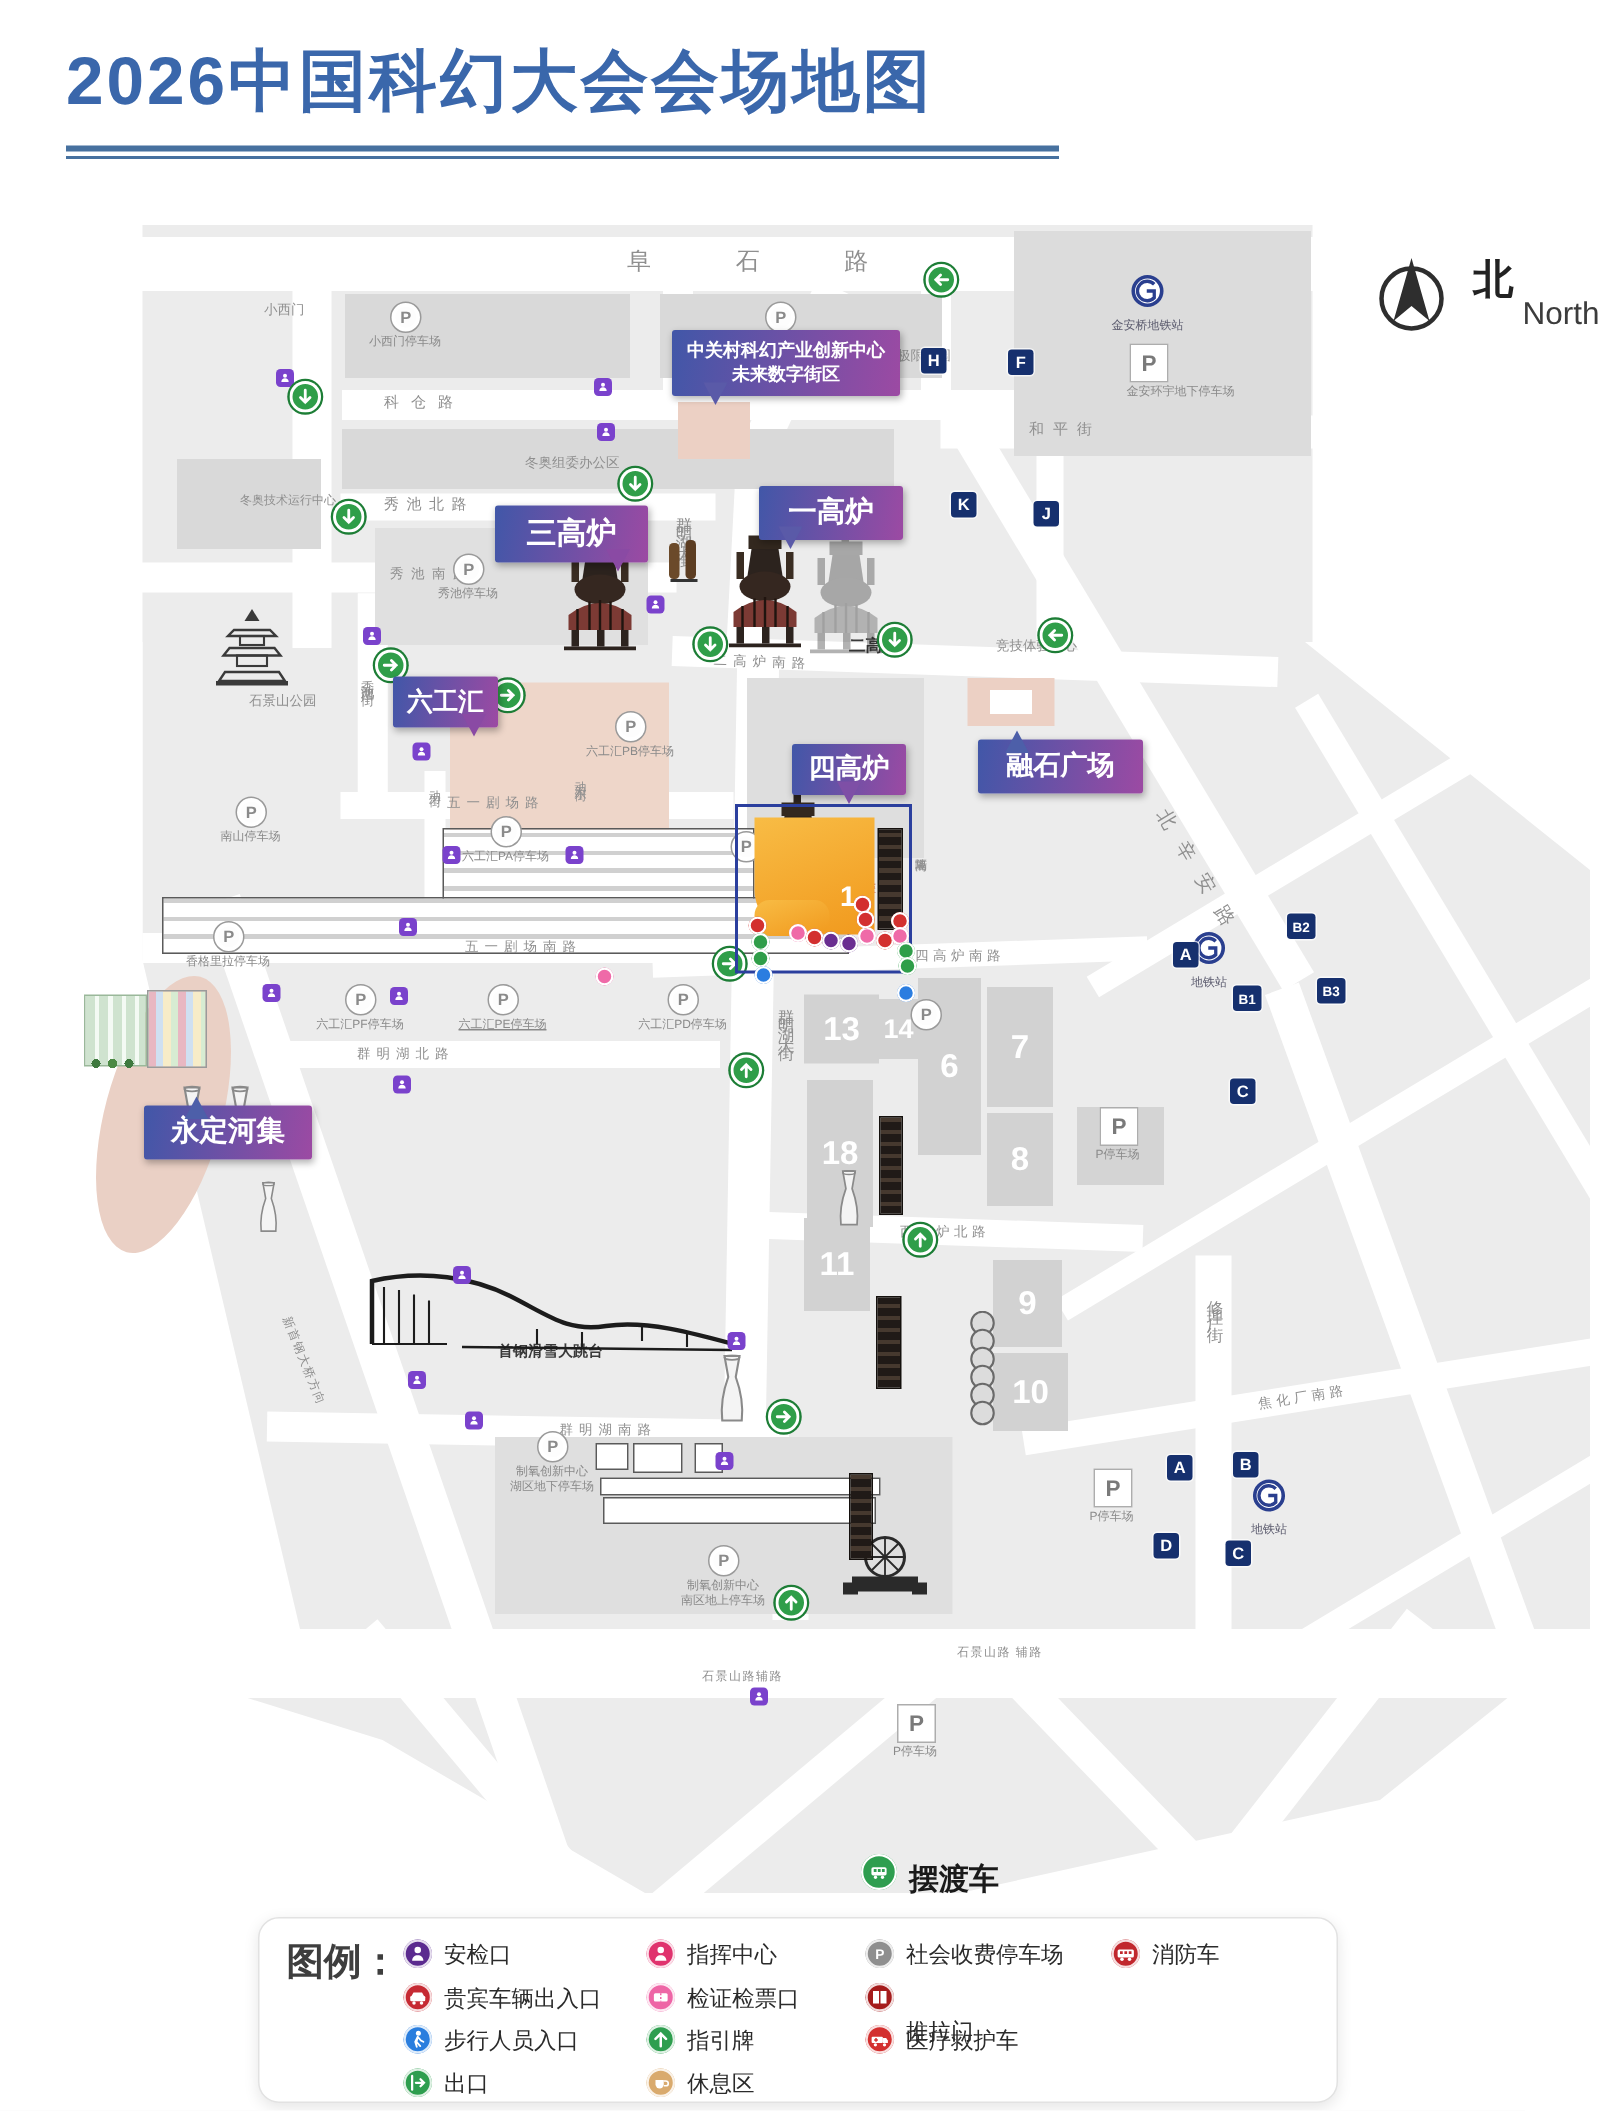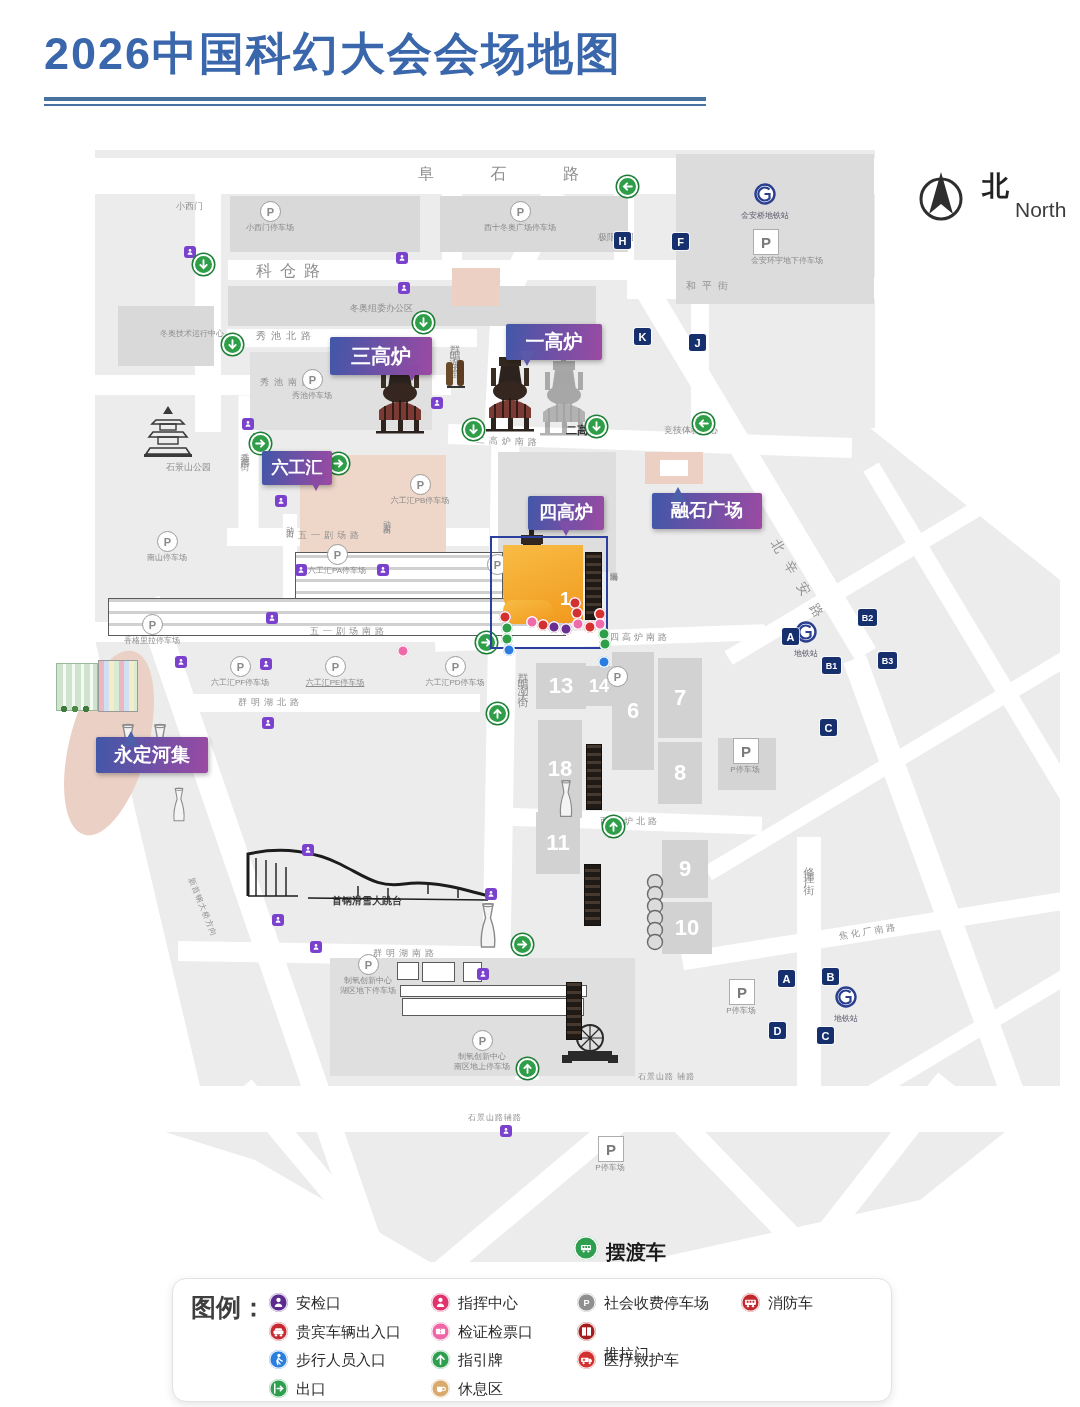--- a/index.html
+++ b/index.html
@@ -148,40 +148,40 @@
       <div class="road" style="left: 700px; top: 547px; width: 400px; height: 16px; transform: rotate(-31deg);"></div>
       <div class="road" style="left: 675px; top: 747px; width: 460px; height: 16px; transform: rotate(-31deg);"></div>
       <div class="road" style="left: 680px; top: 921px; width: 400px; height: 18px; transform: rotate(-9deg);"></div>
       <div class="road" style="left: 830px; top: 1032px; width: 260px; height: 16px; transform: rotate(-31deg);"></div>
       <div class="road" style="left: 195px; top: 1179px; width: 270px; height: 22px; transform: rotate(50deg);"></div>
       <div class="road" style="left: 365px; top: 1194px; width: 310px; height: 22px; transform: rotate(-40deg);"></div>
       <div class="road" style="left: 613px; top: 1181px; width: 270px; height: 22px; transform: rotate(46deg);"></div>
       <div class="road" style="left: 785px; top: 1147px; width: 200px; height: 22px; transform: rotate(-52deg);"></div>
       <div class="road" style="left: -102px; top: 937px; width: 740px; height: 26px; transform: rotate(71deg);"></div>
       <div class="rlabel" style="left: 418px; top: 164px; font-size: 16px; letter-spacing: 26px;">阜 石 路</div>
-      <div class="rlabel" style="left: 256px; top: 261px; font-size: 16px; letter-spacing: 8px;">科仓路</div>
+      <div class="rlabel" style="left: 256px; top: 261px; font-size: 10px; letter-spacing: 8px;">科仓路</div>
       <div class="rlabel" style="left: 686px; top: 279px; font-size: 10px; letter-spacing: 6px;">和平街</div>
       <div class="rlabel" style="left: 256px; top: 329px; font-size: 10px; letter-spacing: 5px;">秀池北路</div>
       <div class="rlabel" style="left: 260px; top: 376px; font-size: 9px; letter-spacing: 5px;">秀池南路</div>
       <div class="rlabel" style="left: 476px; top: 434px; font-size: 9px; letter-spacing: 4px; transform: rotate(2deg); transform-origin: left top;">二高炉南路</div>
       <div class="rlabel vert" style="left: 447px; top: 336px; font-size: 11px; letter-spacing: 6px;">群明湖大街</div>
       <div class="rlabel vert" style="left: 515px; top: 664px; font-size: 11px; letter-spacing: 6px;">群明湖大街</div>
       <div class="rlabel" style="left: 298px; top: 529px; font-size: 9px; letter-spacing: 4px;">五一剧场路</div>
       <div class="rlabel" style="left: 310px; top: 625px; font-size: 9px; letter-spacing: 4px;">五一剧场南路</div>
       <div class="rlabel" style="left: 238px; top: 696px; font-size: 9px; letter-spacing: 4px;">群明湖北路</div>
       <div class="rlabel" style="left: 610px; top: 631px; font-size: 9px; letter-spacing: 3px;">四高炉南路</div>
       <div class="rlabel" style="left: 600px; top: 815px; font-size: 9px; letter-spacing: 3px;">西焦炉北路</div>
       <div class="rlabel" style="left: 373px; top: 947px; font-size: 9px; letter-spacing: 4px;">群明湖南路</div>
       <div class="rlabel" style="left: 838px; top: 930px; font-size: 9px; letter-spacing: 3px; transform: rotate(-9deg); transform-origin: left top;">焦化厂南路</div>
       <div class="rlabel vert" style="left: 801px; top: 858px; font-size: 11px; letter-spacing: 6px;">修理厂街</div>
       <div class="rlabel vert" style="left: 238px; top: 446px; font-size: 9px; letter-spacing: 3px;">秀池西街</div>
       <div class="rlabel vert" style="left: 283px; top: 520px; font-size: 8px; letter-spacing: 2px;">动力街</div>
       <div class="rlabel vert" style="left: 380px; top: 514px; font-size: 8px; letter-spacing: 2px;">动力东街</div>
       <div class="rlabel" style="left: 782px; top: 536px; font-size: 13px; letter-spacing: 12px; transform: rotate(59deg); transform-origin: left top;">北辛安路</div>
-      <div class="rlabel" style="left: 638px; top: 1071px; font-size: 8px; letter-spacing: 1px; text-align: right;">石景山路 辅路</div>
+      <div class="rlabel" style="left: 638px; top: 1096px; font-size: 8px; letter-spacing: 1px; text-align: right;">石景山路 辅路</div>
       <div class="rlabel" style="left: 468px; top: 1112px; font-size: 8px; letter-spacing: 1px;">石景山路辅路</div>
       <div class="rlabel" style="left: 196px; top: 876px; font-size: 8px; letter-spacing: 1px; transform: rotate(68deg); transform-origin: left top;">新首钢大桥方向</div>
       <div class="alabel" style="left: 176px; top: 200px; font-size: 9px;">小西门</div>
       <div class="alabel" style="left: 350px; top: 302px; font-size: 9px;">冬奥组委办公区</div>
       <div class="alabel" style="left: 160px; top: 328px; font-size: 8px;">冬奥技术运行中心</div>
       <div class="alabel" style="left: 598px; top: 231px; font-size: 9px;">极限公园</div>
       <div class="alabel" style="left: 166px; top: 461px; font-size: 9px;">石景山公园</div>
       <div class="alabel" style="left: 566px; top: 423px; font-size: 11px; font-weight: bold; color: rgb(58, 58, 58);">二高炉</div>
       <div class="alabel" style="left: 664px; top: 424px; font-size: 9px;">竞技体验中心</div>
       <div class="alabel" style="left: 332px; top: 894px; font-size: 10px; font-weight: bold; color: rgb(58, 58, 58);">首钢滑雪大跳台</div>
@@ -563,20 +563,21 @@
           <path d="M16.5 7.5 A6.5 6.5 0 1 0 16.5 16.5 L16.5 12 L11.5 12" fill="none" stroke="#2a3f8f" stroke-width="2.2"></path>
         </svg><div class="mlbl">金安桥地铁站</div></div>
       <div class="metrow" style="left: 806px; top: 620px;"><svg width="24" height="24" viewBox="0 0 24 24">
           <circle cx="12" cy="12" r="9.5" fill="#fff" stroke="#2a3f8f" stroke-width="2.4"></circle>
           <path d="M16.5 7.5 A6.5 6.5 0 1 0 16.5 16.5 L16.5 12 L11.5 12" fill="none" stroke="#2a3f8f" stroke-width="2.2"></path>
         </svg><div class="mlbl">地铁站</div></div>
       <div class="metrow" style="left: 846px; top: 985px;"><svg width="24" height="24" viewBox="0 0 24 24">
           <circle cx="12" cy="12" r="9.5" fill="#fff" stroke="#2a3f8f" stroke-width="2.4"></circle>
           <path d="M16.5 7.5 A6.5 6.5 0 1 0 16.5 16.5 L16.5 12 L11.5 12" fill="none" stroke="#2a3f8f" stroke-width="2.2"></path>
         </svg><div class="mlbl">地铁站</div></div>
+      <div class="callout" style="left: 448px; top: 220px; width: 152px; height: 44px; font-size: 12px;">中关村科幻产业创新中心<br>未来数字街区<div class="tail tail-bl"></div></div>
       <div class="callout" style="left: 330px; top: 337px; width: 102px; height: 38px; font-size: 20px;">三高炉<div class="tail tail-br"></div></div>
       <div class="callout" style="left: 506px; top: 324px; width: 96px; height: 36px; font-size: 19px;">一高炉<div class="tail tail-bl"></div></div>
       <div class="callout" style="left: 262px; top: 451px; width: 70px; height: 34px; font-size: 17px;">六工汇<div class="tail tail-br"></div></div>
       <div class="callout" style="left: 528px; top: 496px; width: 76px; height: 34px; font-size: 18px;">四高炉<div class="tail tail-b"></div></div>
       <div class="callout" style="left: 652px; top: 493px; width: 110px; height: 36px; font-size: 18px;">融石广场<div class="tail tail-tl"></div></div>
       <div class="callout" style="left: 96px; top: 737px; width: 112px; height: 36px; font-size: 19px;">永定河集<div class="tail tail-t"></div></div>
       <div class="abs" style="left: 574px; top: 1236px; width: 24px; height: 24px; border-radius: 50%; background: rgb(46, 158, 79); z-index: 50; display: flex; align-items: center; justify-content: center; box-shadow: rgb(255, 255, 255) 0px 0px 0px 1.5px inset;">
         <svg width="14" height="14" viewBox="0 0 18 18">
           <rect x="2.5" y="5" width="13" height="7" rx="1.5" fill="#fff"></rect>
           <path d="M4.5 6.5h2.4v2.4H4.5zM8 6.5h2.4v2.4H8zM11.5 6.5h2.4v2.4h-2.4z" fill="#2e9e4f"></path>

